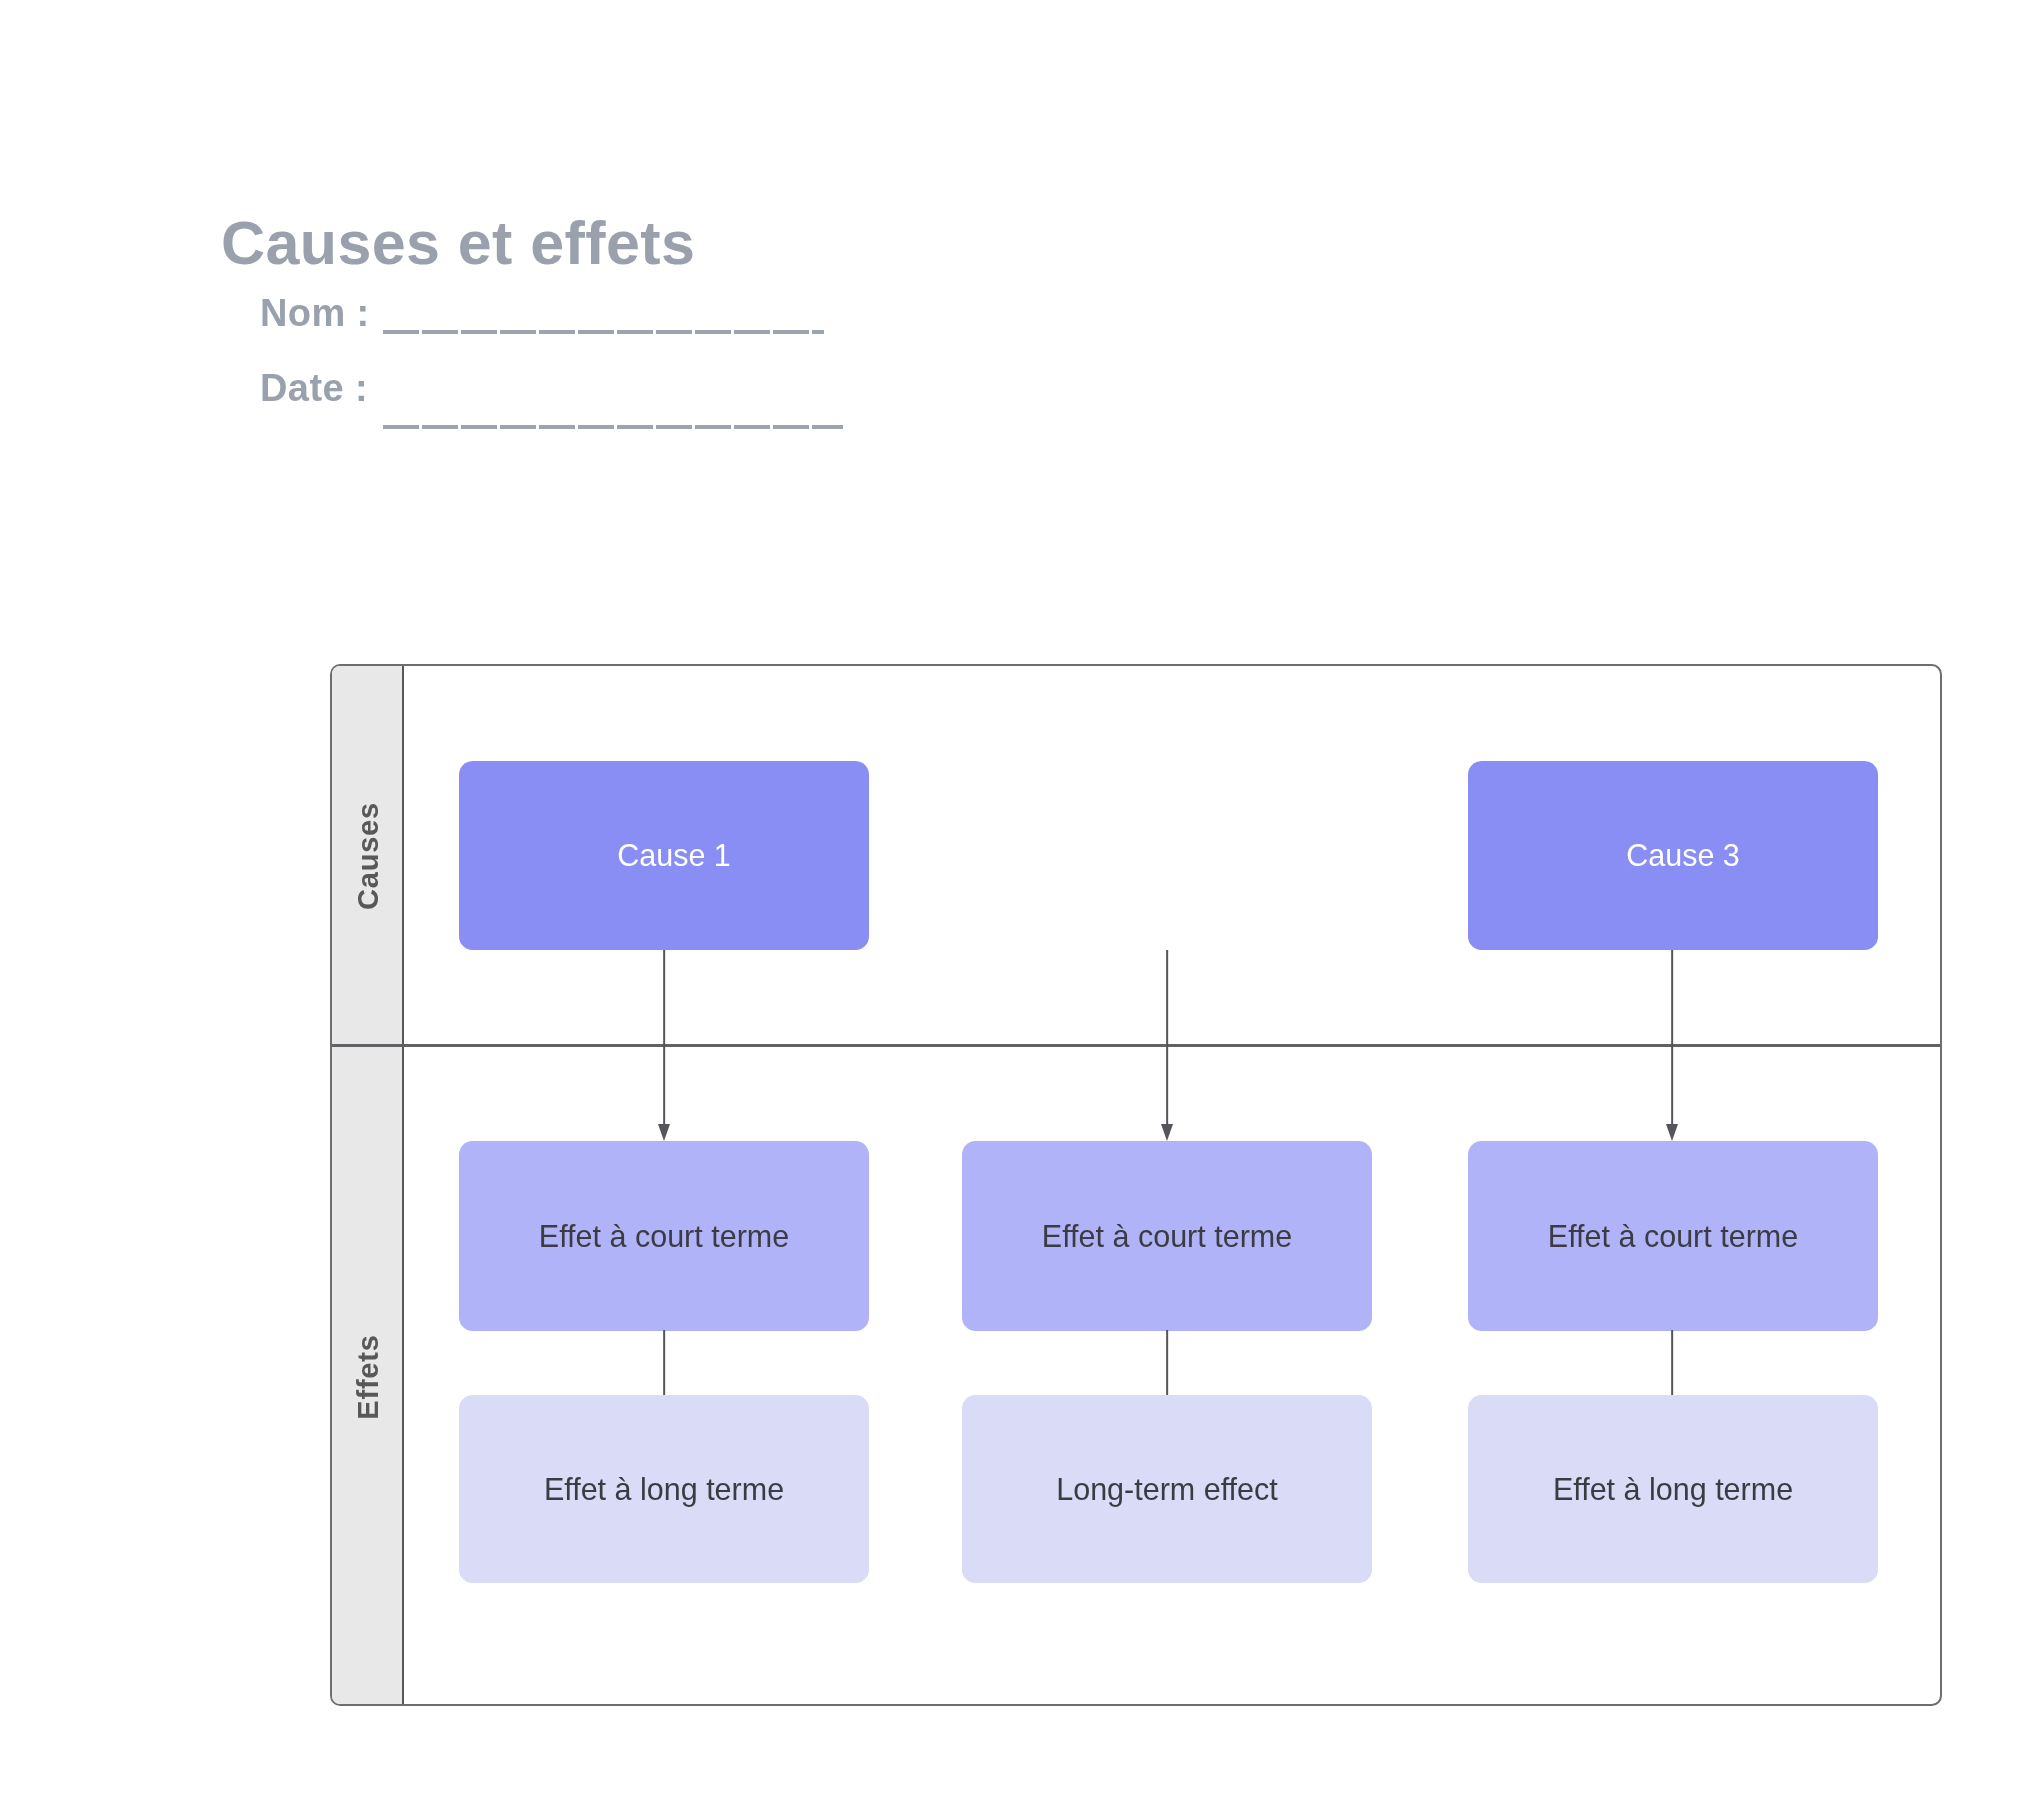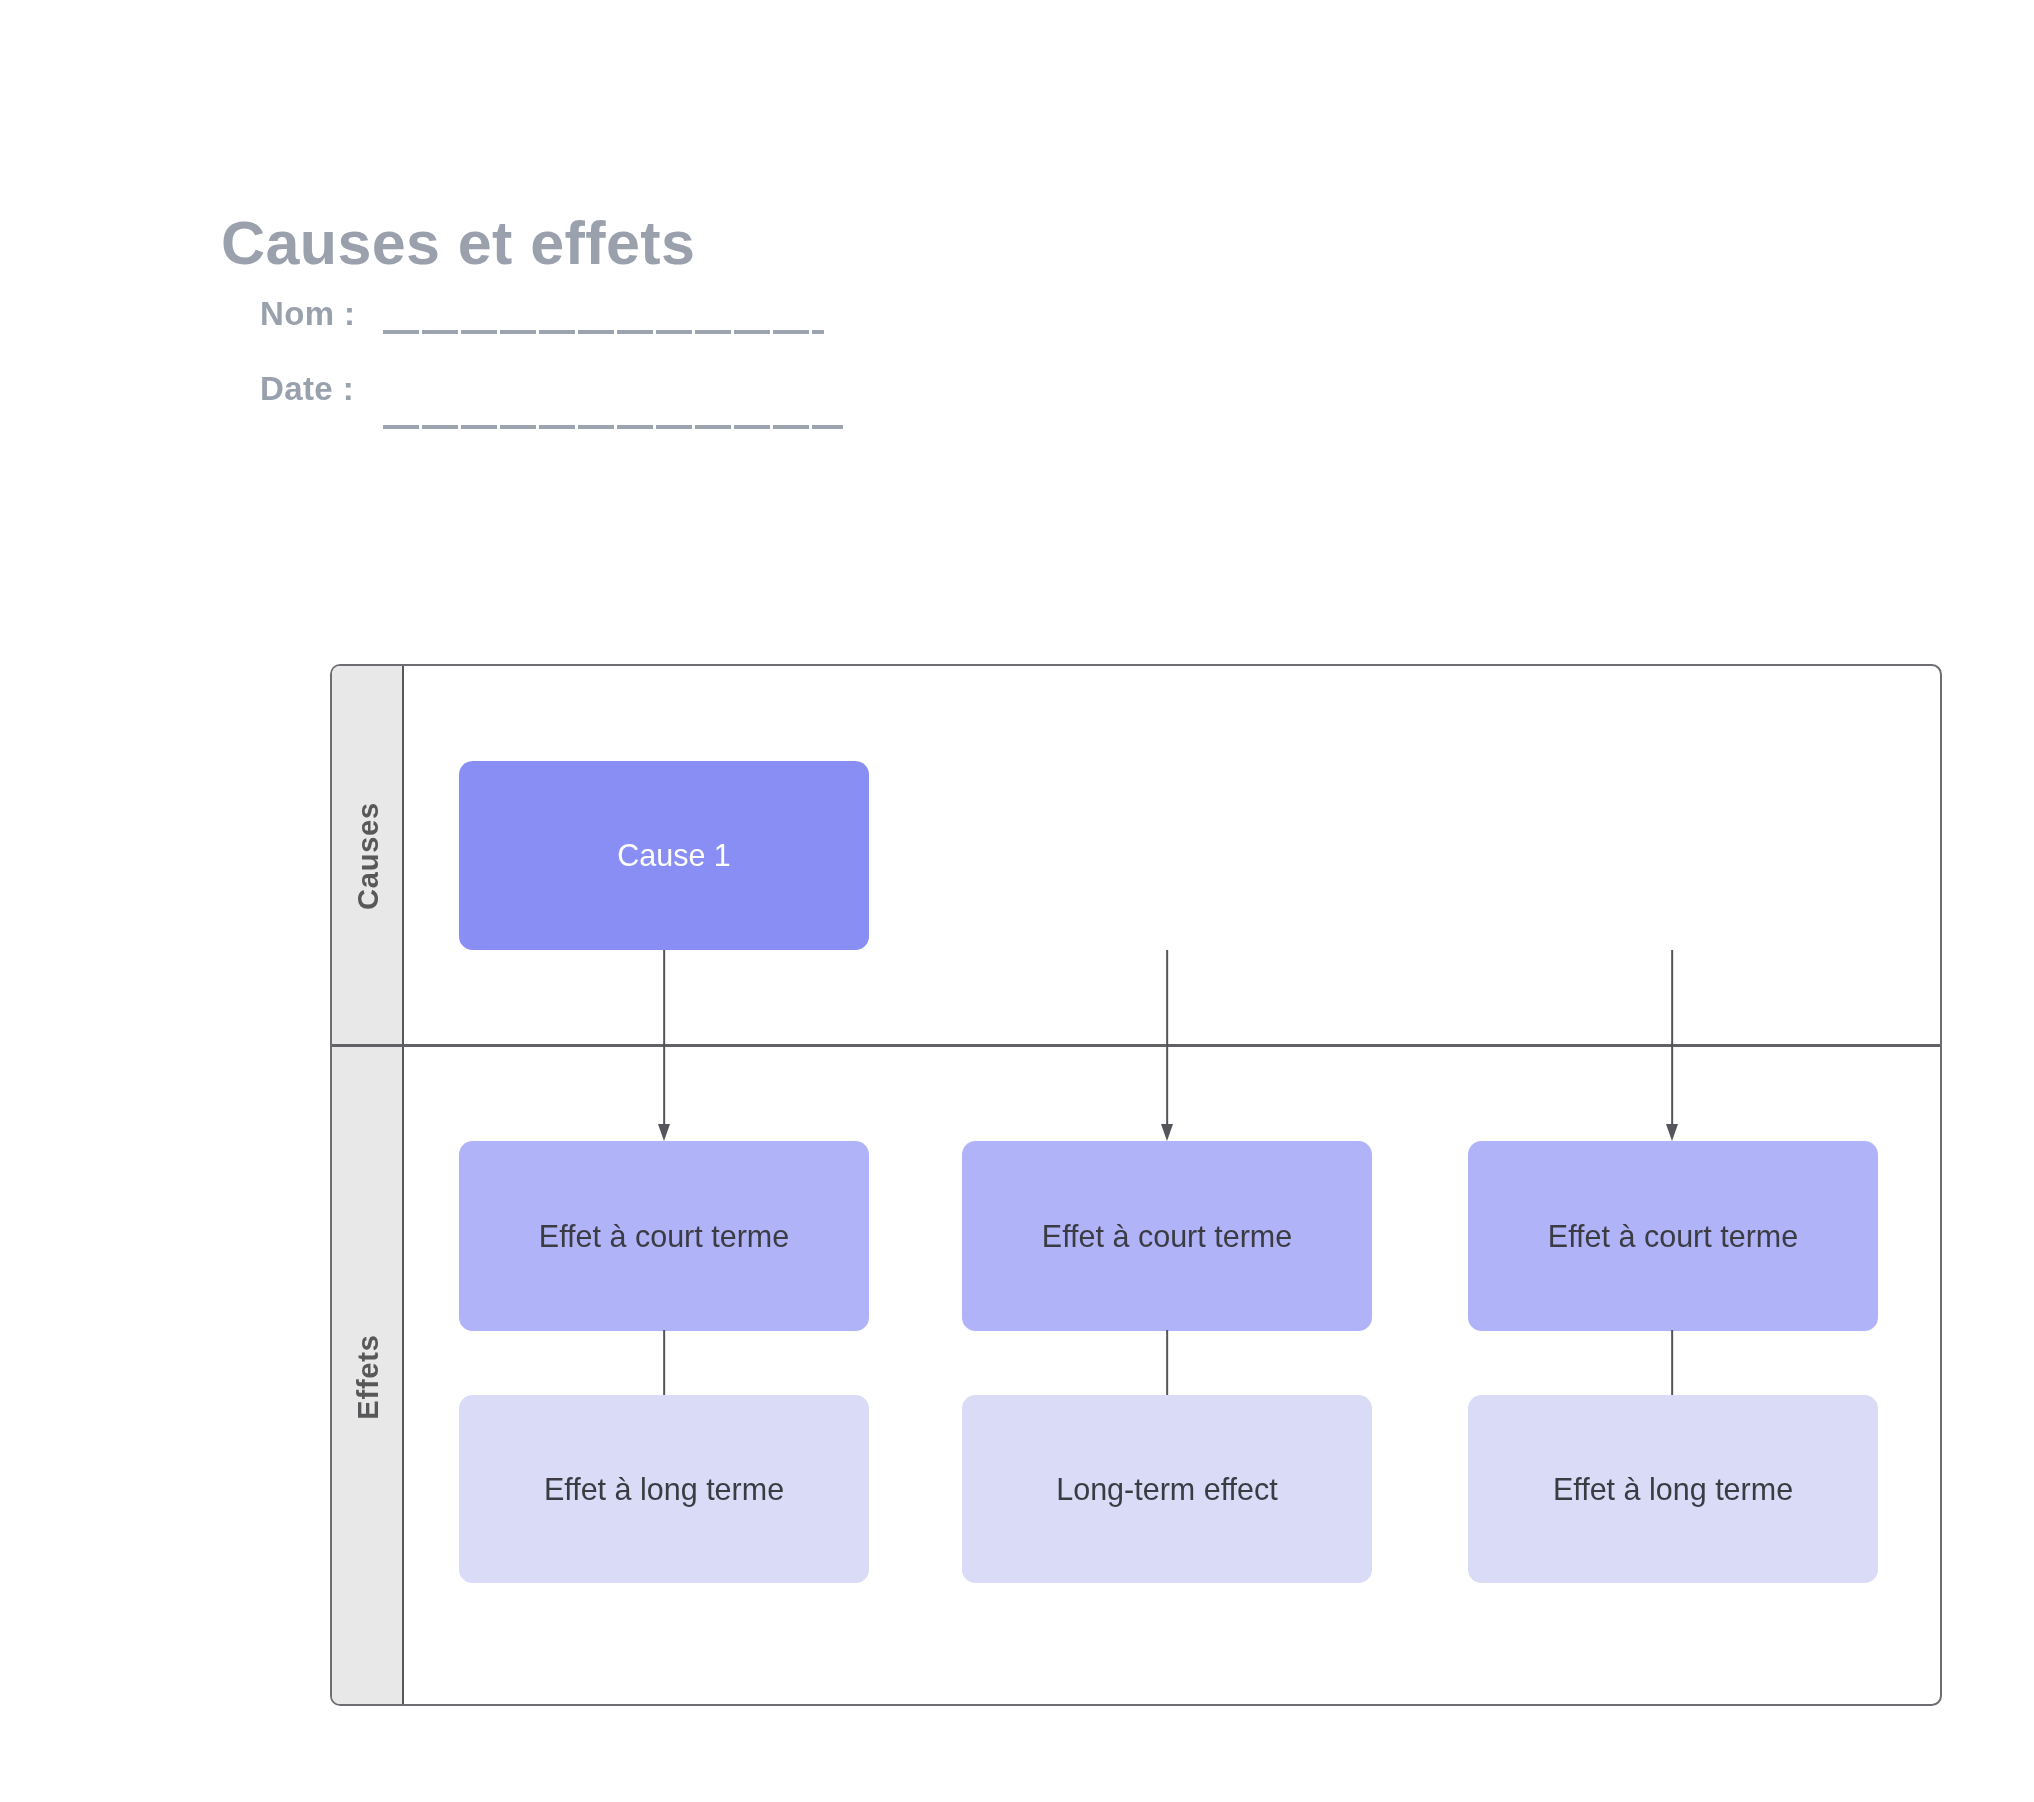--- a/index.html
+++ b/index.html
@@ -19,21 +19,21 @@
     left: 205px;
     top: 168px;
     font-size: 61px;
     line-height: 68px;
     font-weight: 700;
     color: #9AA1AD;
     letter-spacing: 0.4px;
   }
   .field-label {
     position: absolute;
-    font-size: 33px;
+    font-size: 38px;
     line-height: 41px;
     font-weight: 700;
     color: #99A1AD;
     letter-spacing: 0.4px;
   }
   .field-label.nom  { left: 244px; top: 293px; }
   .field-label.date { left: 244px; top: 368px; }
   .blank-line {
     position: absolute;
     height: 4.2px;
@@ -165,20 +165,21 @@
       <div class="arrow-line ax-2"></div>
       <div class="arrow-head ax-2"></div>
     </div>
     <div class="node short col-2">Effet à court terme</div>
     <div class="arrow a2">
       <div class="arrow-line ax-2"></div>
       <div class="arrow-head ax-2"></div>
     </div>
     <div class="node long col-2">Long-term effect</div>
 
+    <div class="node cause col-3">Cause 3</div>
     <div class="arrow a1">
       <div class="arrow-line ax-3"></div>
       <div class="arrow-head ax-3"></div>
     </div>
     <div class="node short col-3">Effet à court terme</div>
     <div class="arrow a2">
       <div class="arrow-line ax-3"></div>
       <div class="arrow-head ax-3"></div>
     </div>
     <div class="node long col-3">Effet à long terme</div>

